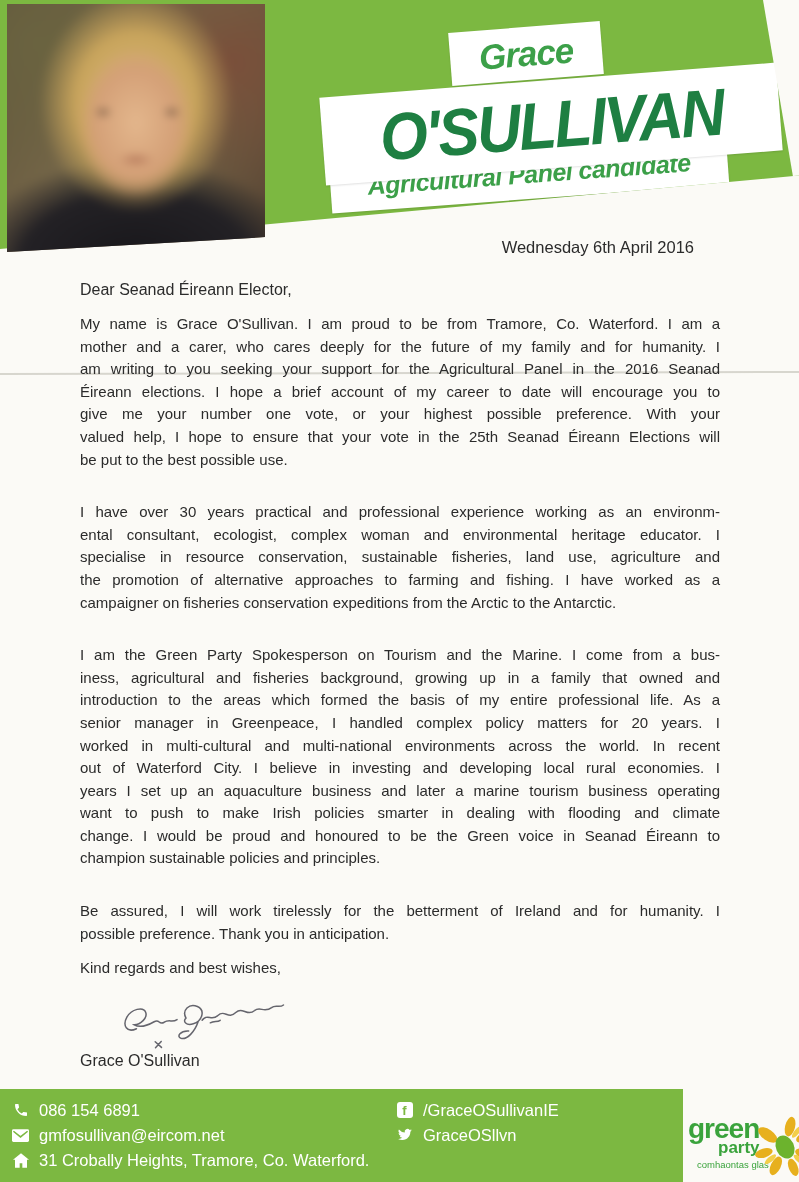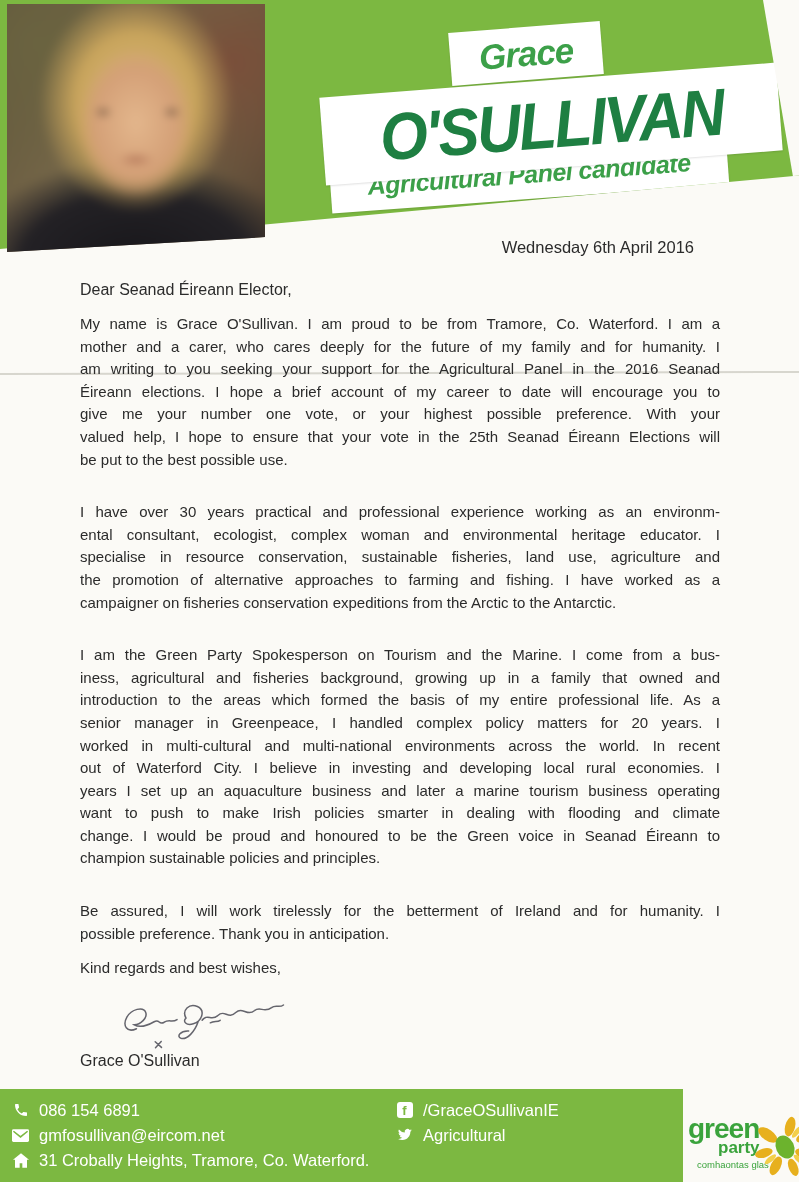--- a/index.html
+++ b/index.html
@@ -197,21 +197,21 @@
         <span class="fb-sq">f</span>
       </span>
       <span>/GraceOSullivanIE</span>
     </div>
     <div class="f-row row-tw">
       <span class="ic">
         <svg width="18" height="15" viewBox="0 0 30 26">
             <path fill="#fff" d="M28 3.9c-.9.4-1.9.7-2.9.8 1-.6 1.8-1.6 2.2-2.8-1 .6-2.1 1-3.2 1.2A5 5 0 0 0 15.5 7.7 14.2 14.2 0 0 1 5.2 2.4a5 5 0 0 0 1.6 6.7c-.8 0-1.6-.2-2.3-.6v.1a5 5 0 0 0 4 4.9c-.7.2-1.5.2-2.2.1a5 5 0 0 0 4.7 3.5A10 10 0 0 1 3.6 19 14.1 14.1 0 0 0 11.3 21c9.1 0 14-7.5 14-14v-.6c1-.7 1.8-1.6 2.7-2.5z"></path>
           </svg>
       </span>
-      <span>Agricultural</span>
+      <span>GraceOSllvn</span>
     </div>
   </div>
 
   <div class="logo">
     <div class="l1">green</div>
     <div class="l2">party</div>
     <div class="l3">comhaontas glas</div>
     <div class="flower">
       <svg width="66" height="66" viewBox="0 0 66 66">
         <g>

